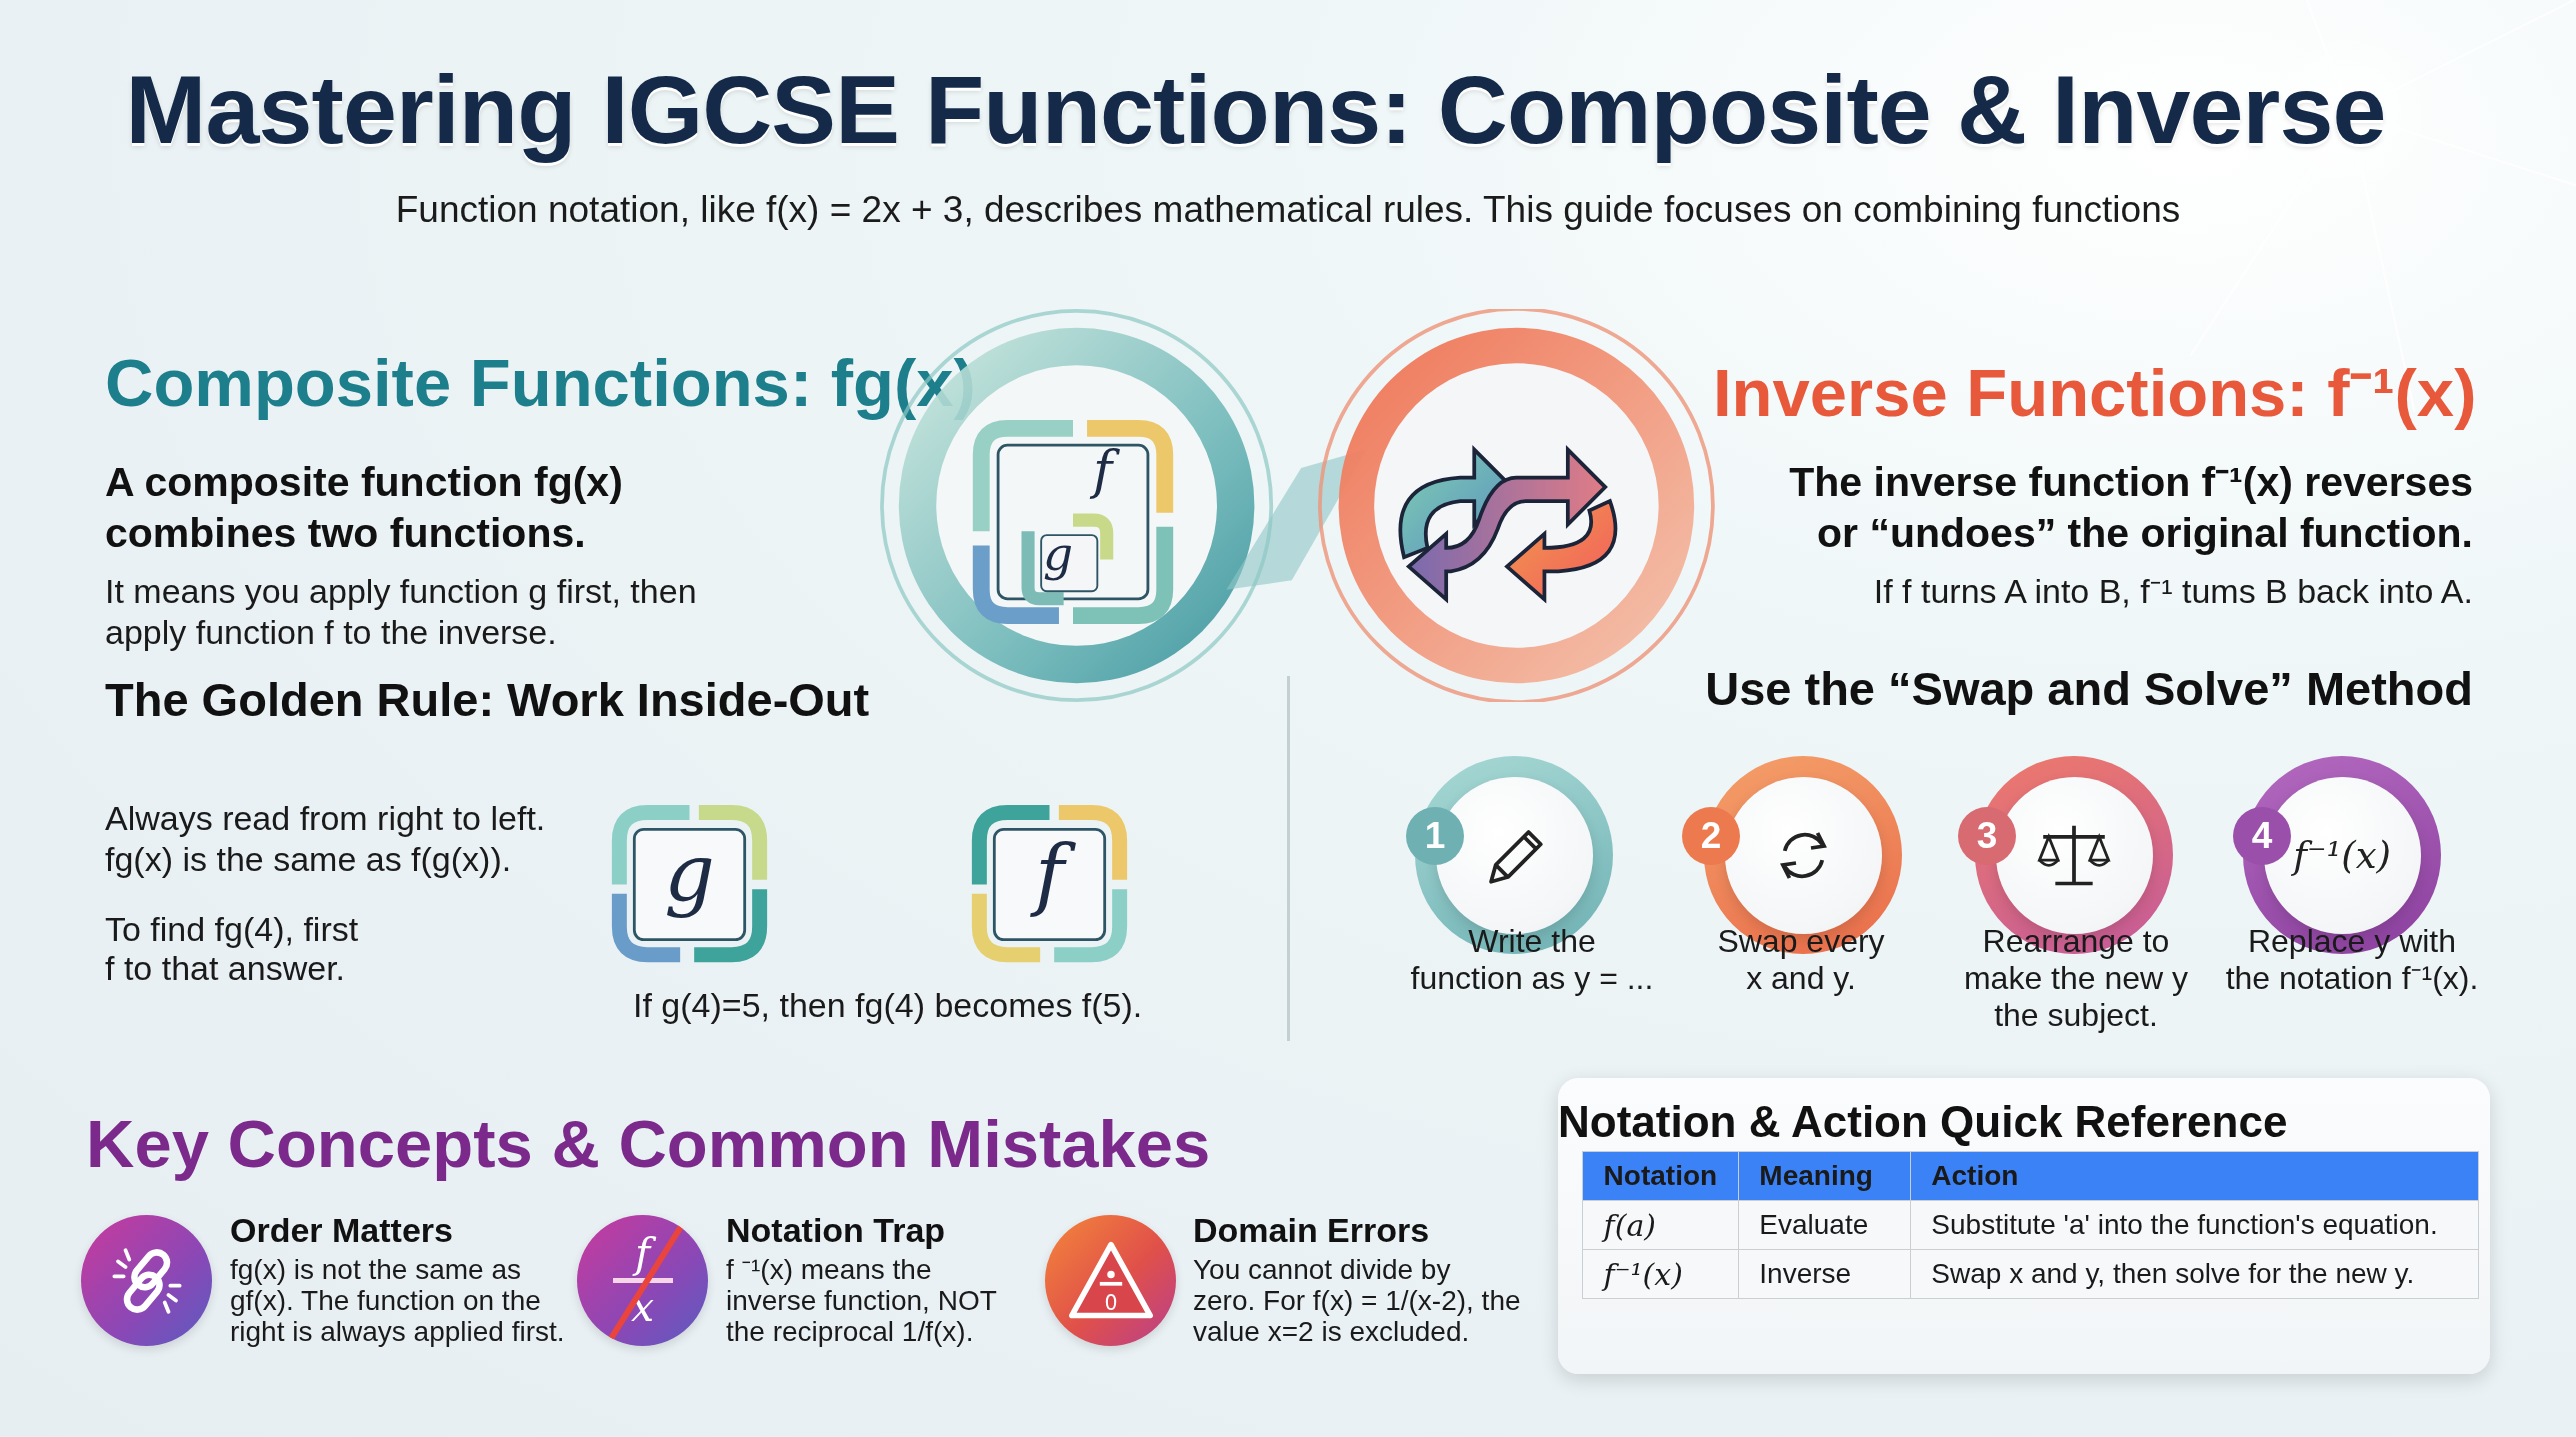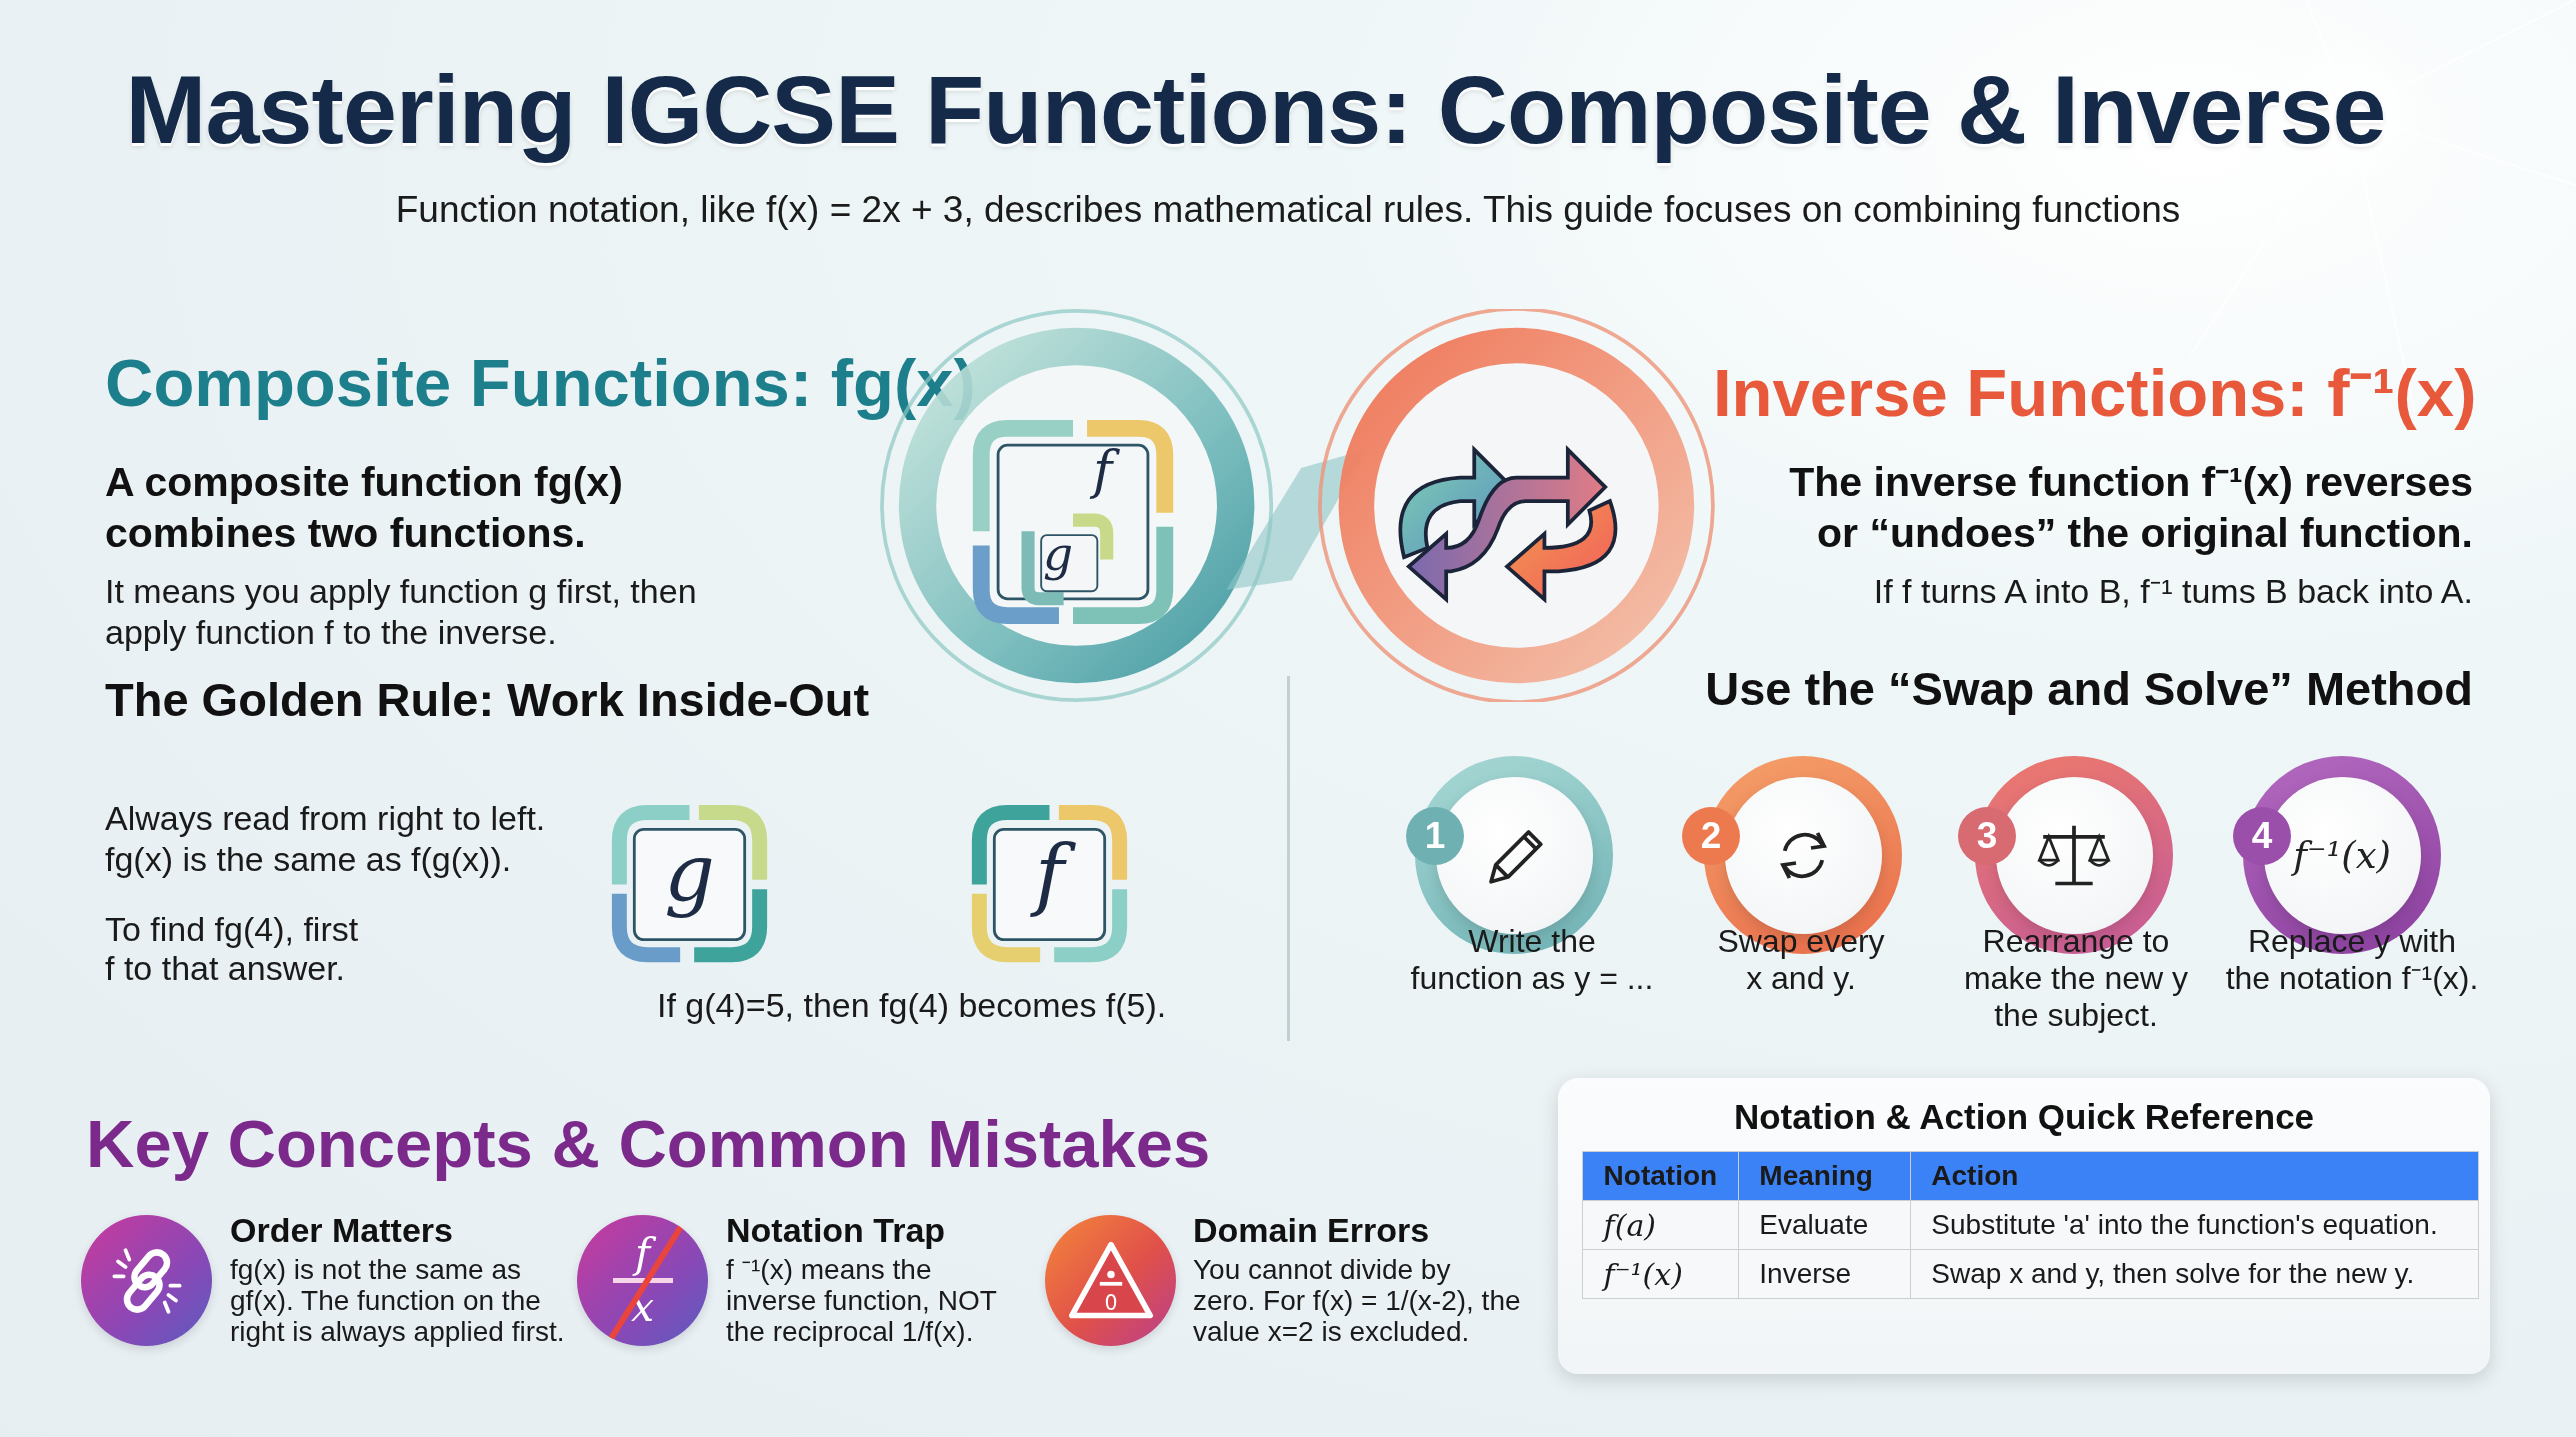--- a/index.html
+++ b/index.html
@@ -56,21 +56,21 @@
     box-shadow: 0 3.7px 9.4px rgba(0,0,0,0.12);
   }
   .kc-title { position: absolute; font-size: 34px; font-weight: 700; color: #111; }
   .kc-text { position: absolute; font-size: 28px; line-height: 31px; color: #1a1a1a; }
   
   .ref-card {
     position: absolute; left: 1558px; top: 1078px; width: 932px; height: 296px;
     background: linear-gradient(180deg, #fbfcfd 0%, #f2f5f7 100%);
     border-radius: 20.6px; box-shadow: 0 5.6px 19px rgba(0,0,0,0.14);
   }
-  .ref-title { position: absolute; left: 0; top: 19px; width: 932px; text-align: center; font-size: 35px; font-weight: 700; color: #111; }
+  .ref-title { position: absolute; left: 0; top: 19px; width: 932px; text-align: left; font-size: 44px; font-weight: 700; color: #111; }
   .ref-table {
     position: absolute; left: 24px; top: 73px; width: 897px; border-collapse: collapse;
     background: #f6f8f9;
   }
   .ref-table th, .ref-table td {
     border: 1.9px solid #c9cfd3; text-align: left; padding: 0 20.6px; height: 49px; font-size: 28px; color: #1a1a1a;
   }
   .ref-table th { background: #3b82f6; font-weight: 700; }
   .ref-table td.notation { font-family: "DejaVu Serif", serif; font-style: italic; font-size: 30px; }
   .divider { position: absolute; left: 1287px; top: 676px; width: 2.8px; height: 365px; background: #c3d0d2; }
@@ -134,21 +134,21 @@
 <div class="tile-wrap" style="left:970px; top:805px;">
   <svg width="159" height="159" viewBox="0 0 170 170">
     <path d="M85 8 H40 Q10 8 10 38 V85" fill="none" stroke="#3ea39a" stroke-width="16"></path>
     <path d="M95 8 H130 Q160 8 160 38 V80" fill="none" stroke="#edc86a" stroke-width="16"></path>
     <path d="M10 95 V130 Q10 160 40 160 H75" fill="none" stroke="#e6cf6e" stroke-width="16"></path>
     <path d="M160 90 V130 Q160 160 130 160 H90" fill="none" stroke="#8ccfc6" stroke-width="16"></path>
     <rect x="26" y="26" width="118" height="118" rx="10" fill="#f7f9fa" stroke="#2e5566" stroke-width="3"></rect>
   </svg>
   <div class="abs mathi" style="left:0; top:22.5px; width:159px; text-align:center; font-size:79px; color:#1d2b44;">f</div>
 </div>
-<div class="abs body" style="left:633px; top:985px;margin-left:24px;">If g(4)=5, then fg(4) becomes f(5).</div>
+<div class="abs body" style="left:633px; top:985px;">If g(4)=5, then fg(4) becomes f(5).</div>
 
 <svg class="abs" style="left:861px; top:309px;" width="871" height="393" viewBox="0 0 930 420">
   <defs>
     <linearGradient id="tealRing" x1="0" y1="0" x2="1" y2="1">
       <stop offset="0%" stop-color="#cfe9df"></stop>
       <stop offset="60%" stop-color="#6fb7b8"></stop>
       <stop offset="100%" stop-color="#2e8d96"></stop>
     </linearGradient>
     <linearGradient id="coralRing" x1="0" y1="0" x2="1" y2="1">
       <stop offset="0%" stop-color="#ef6e4e"></stop>

